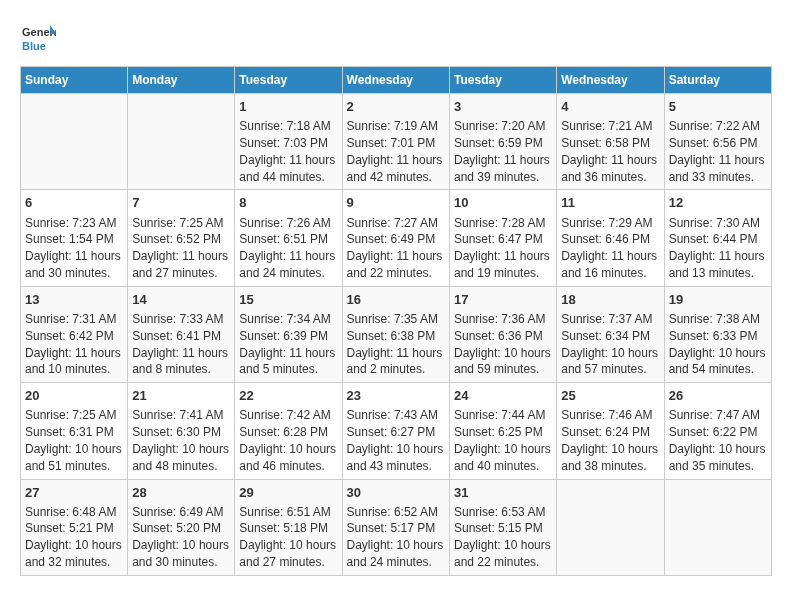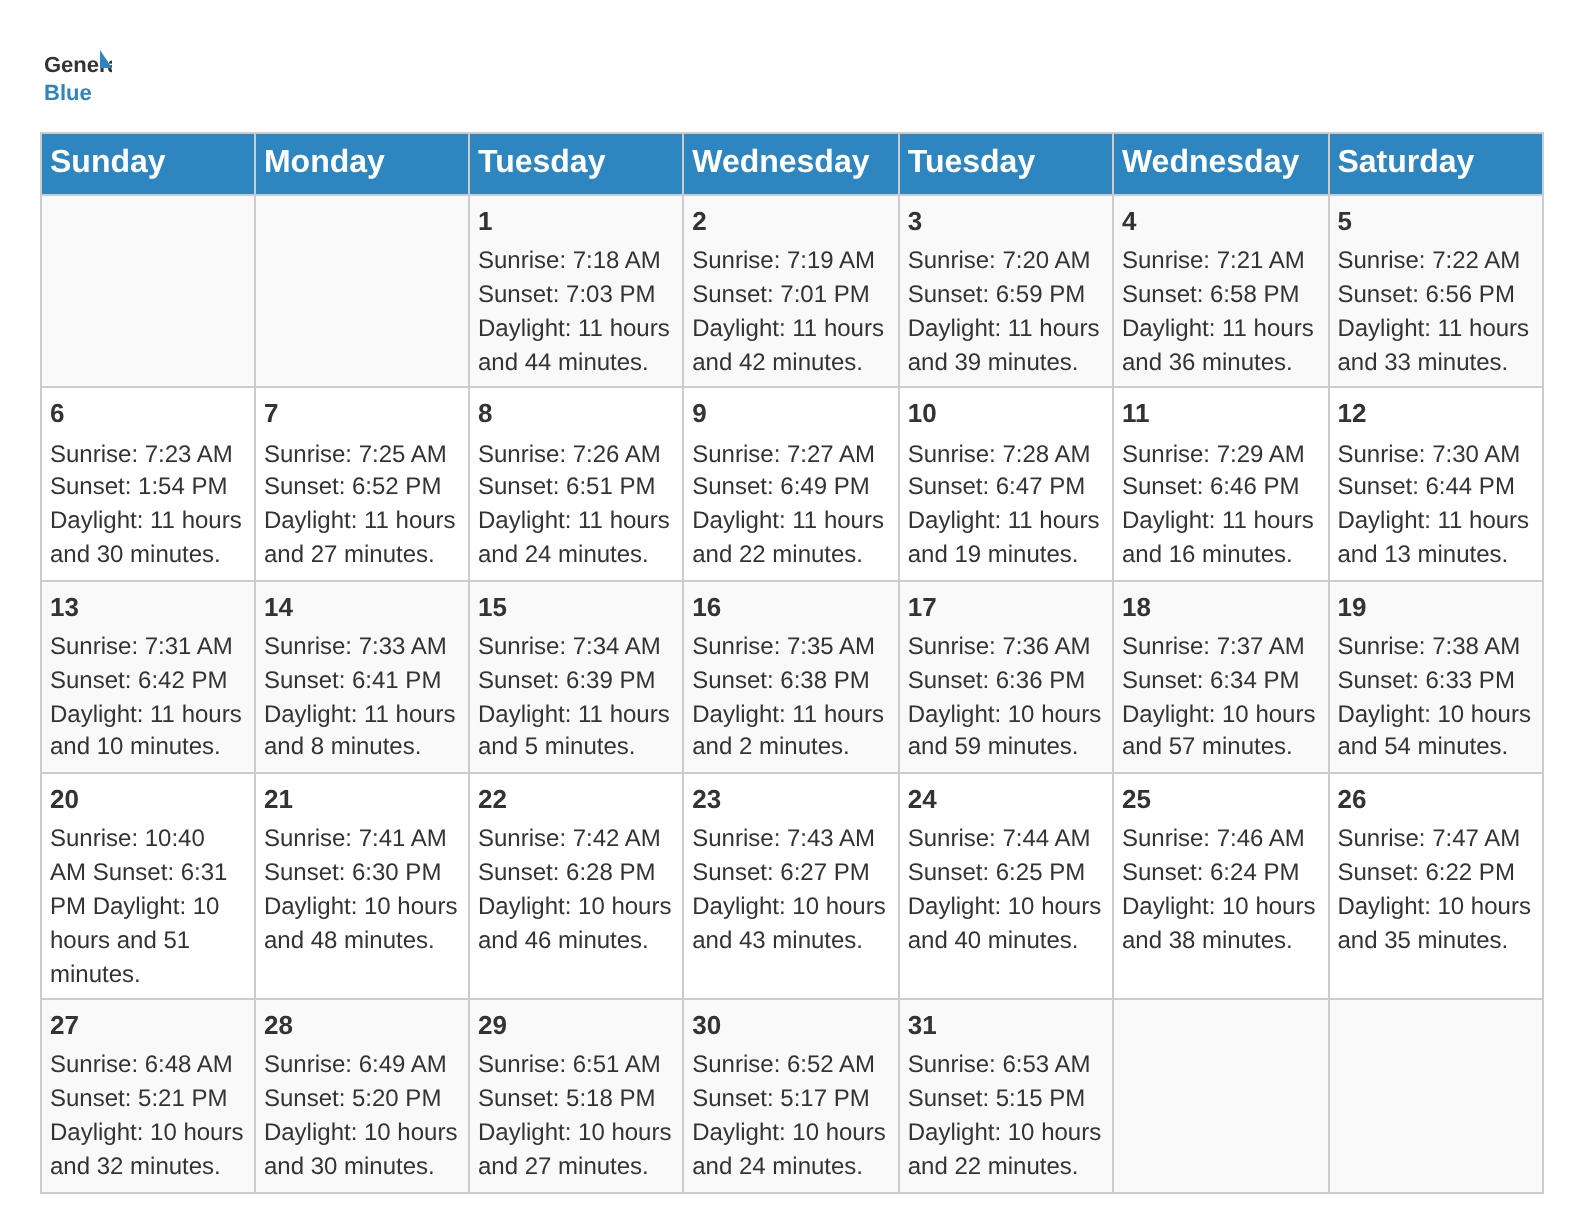--- a/index.html
+++ b/index.html
@@ -40,21 +40,21 @@
     table {
       width: 100%;
       border-collapse: collapse;
       font-size: 11px;
     }
     thead tr th {
       background-color: #2e86c1;
       color: #fff;
       padding: 6px 4px;
       font-weight: bold;
-      font-size: 16px;
+      font-size: 12px;
       text-align: left;
       border: 1px solid #ccc;
     }
     tbody tr td {
       border: 1px solid #ccc;
       vertical-align: top;
       padding: 4px;
       width: 108px;
       min-height: 80px;
       color: #333;
@@ -228,21 +228,21 @@
         <td>
           <span class="day-num">19</span>
           <div class="cell-info">Sunrise: 7:38 AM
 Sunset: 6:33 PM
 Daylight: 10 hours and 54 minutes.</div>
         </td>
       </tr>
       <tr>
         <td>
           <span class="day-num">20</span>
-          <div class="cell-info">Sunrise: 10:40 AM
+          <div class="cell-info">Sunrise: 7:25 AM
 Sunset: 6:31 PM
 Daylight: 10 hours and 51 minutes.</div>
         </td>
         <td>
           <span class="day-num">21</span>
           <div class="cell-info">Sunrise: 7:41 AM
 Sunset: 6:30 PM
 Daylight: 10 hours and 48 minutes.</div>
         </td>
         <td>

